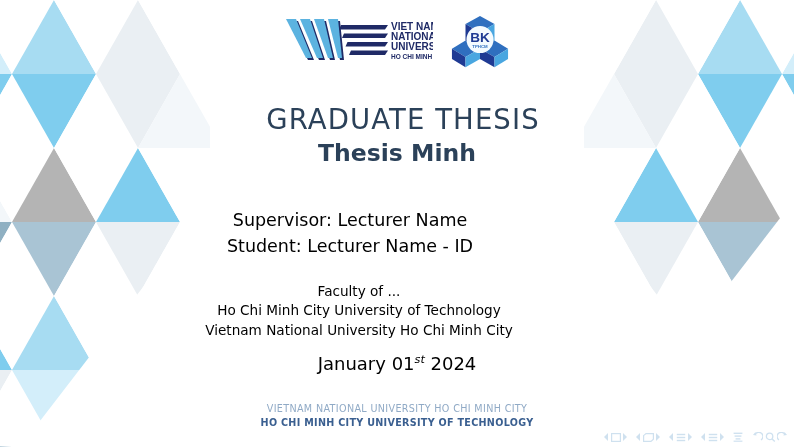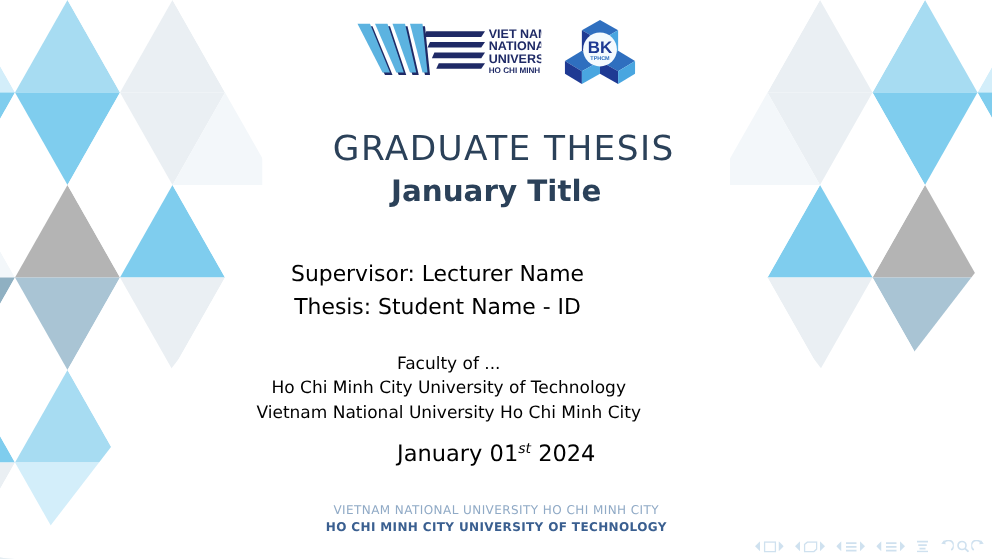--- a/index.html
+++ b/index.html
@@ -304,26 +304,26 @@
 
       <circle cx="60" cy="55" r="28" fill="#f4fafe"></circle>
       <text x="60" y="60" text-anchor="middle" font-family="Liberation Sans, sans-serif" font-size="28" font-weight="bold" fill="#1f3a93">BK</text>
       <text x="60" y="72" text-anchor="middle" font-family="Liberation Sans, sans-serif" font-size="9" font-weight="bold" fill="#2f6fbf">TPHCM</text>
     </svg>
 
   </div>
 
   <div class="title-block">
     <div class="title-main">GRADUATE THESIS</div>
-    <div class="title-sub">January Title</div>
+    <div class="title-sub">Thesis Minh</div>
   </div>
 
   <div class="people-block">
     <div>Supervisor: Lecturer Name</div>
-    <div>Thesis: Student Name - ID</div>
+    <div>Student: Lecturer Name - ID</div>
   </div>
 
   <div class="affil-block">
     <div>Faculty of ...</div>
     <div>Ho Chi Minh City University of Technology</div>
     <div>Vietnam National University Ho Chi Minh City</div>
   </div>
 
   <div class="date-block">
     <span>January</span>

